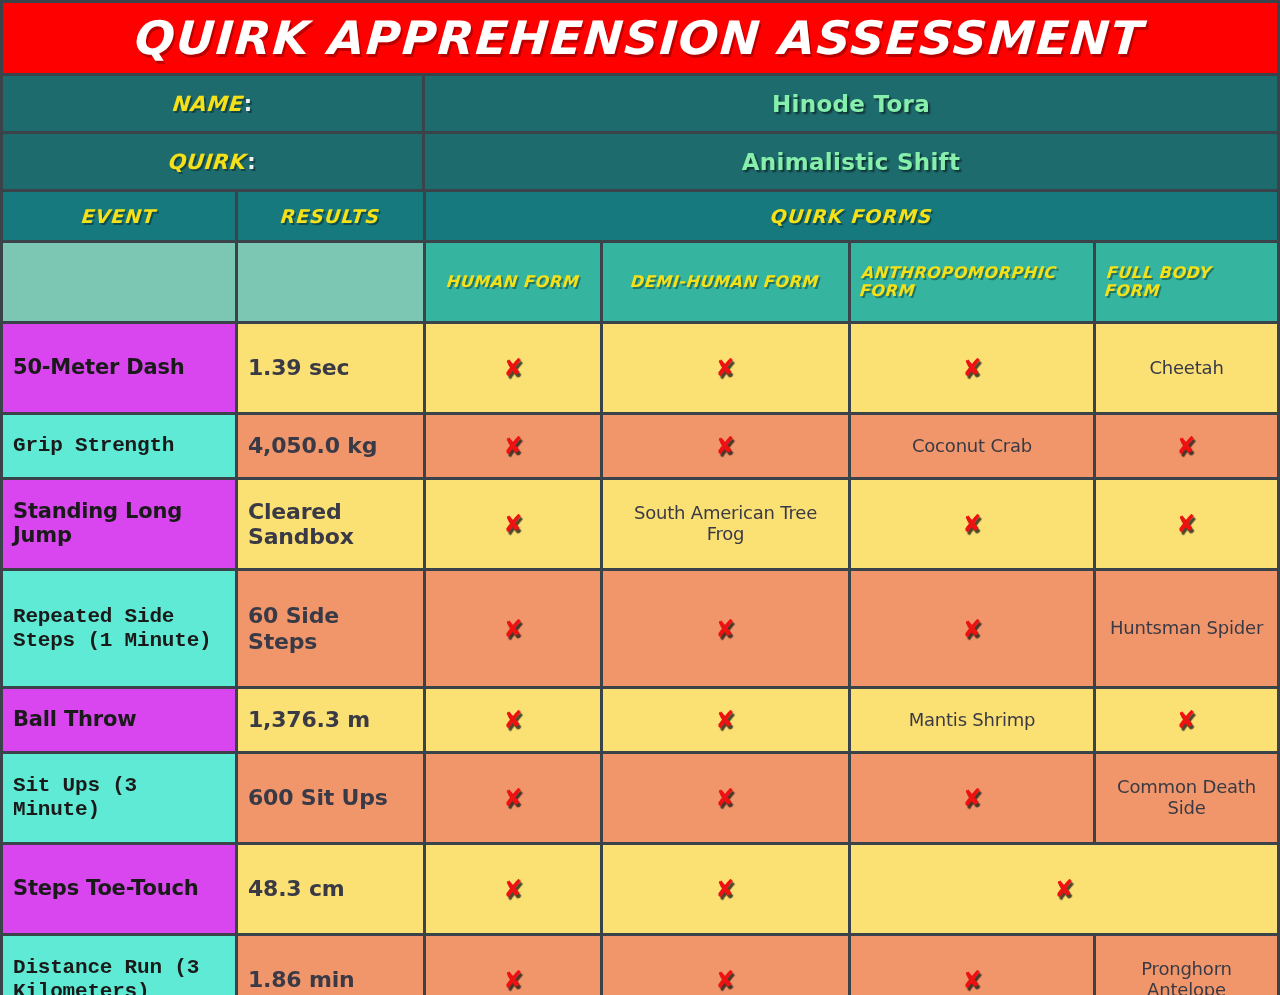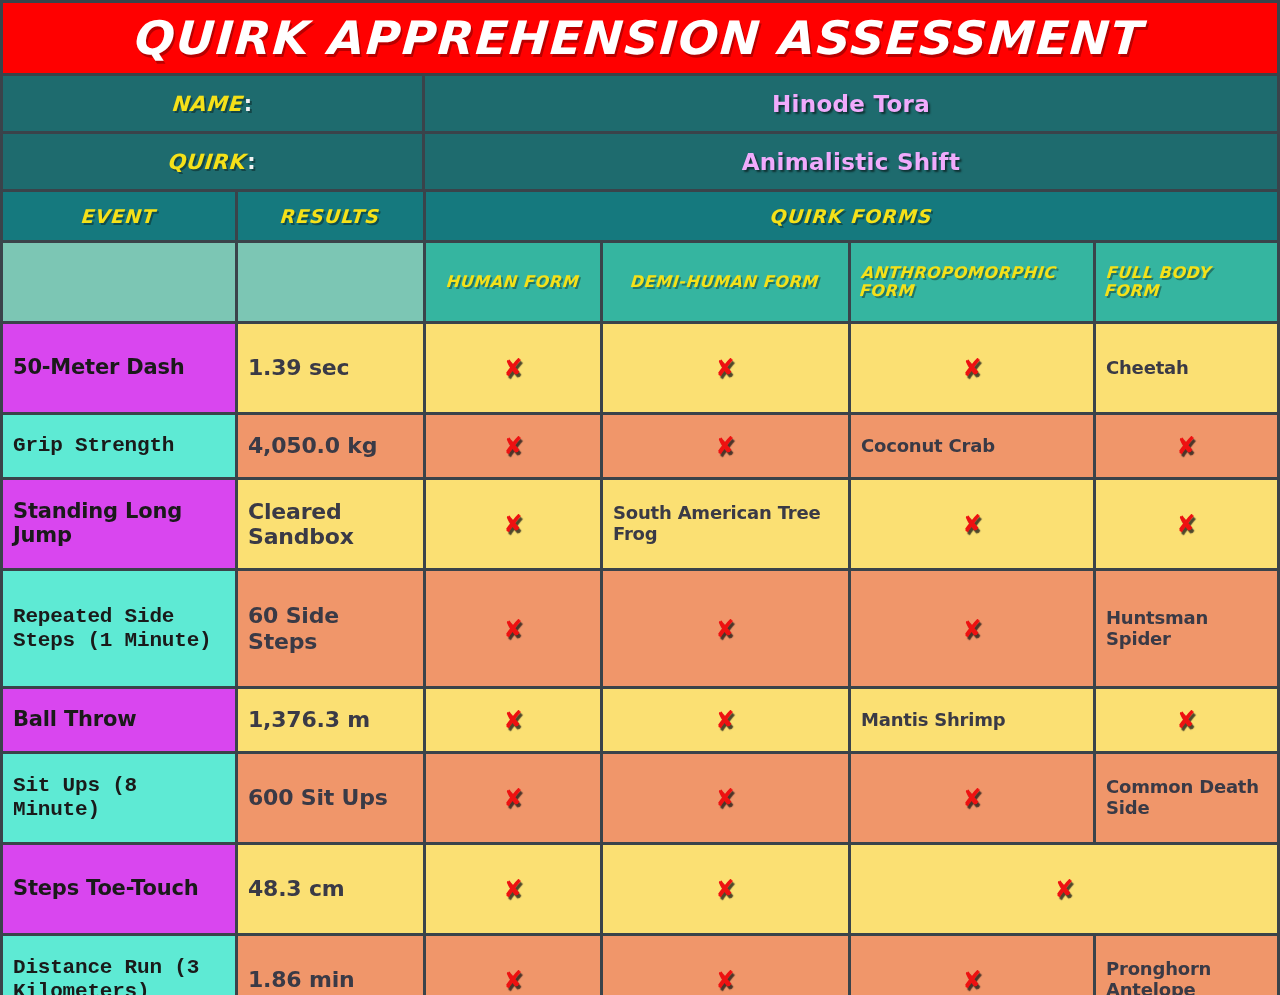--- a/index.html
+++ b/index.html
@@ -99,21 +99,21 @@
     text-shadow: 2px 2px 0 rgba(0,0,0,0.35);
     text-transform: uppercase;
   }
   .label-colon {
     color: #F2F2F2;
     font-weight: bold;
     font-size: 21px;
     text-shadow: 2px 2px 0 rgba(0,0,0,0.35);
   }
   .info-value {
-    color: #f0abfc;
+    color: #86efac;
     font-weight: bold;
     font-size: 23px;
     letter-spacing: 0.3px;
     text-shadow: 2px 2px 2px rgba(0,0,0,0.55);
   }
 
   
   .row-colhead { flex: 0 0 48px; }
   .head-dark {
     background: #15797E;
@@ -161,25 +161,25 @@
     letter-spacing: -0.2px;
   }
   .res {
     font-weight: bold;
     font-size: 22px;
     line-height: 1.15;
     color: #3A3A46;
     letter-spacing: -0.2px;
   }
   .frm {
-    font-weight: bold;
+    font-weight: normal;
     font-size: 18px;
     line-height: 1.15;
     color: #3A3A46;
-    text-align: left;
+    text-align: center;
     width: 100%;
     letter-spacing: -0.2px;
   }
   .cell-center { justify-content: center; text-align: center; }
 
   .xmark {
     color: #EE1111;
     font-size: 24px;
     font-weight: bold;
     line-height: 1;
@@ -344,21 +344,21 @@
             <span class="xmark">✘</span>
           </div>
           <div class="cell bd cell-center c-f3">
             <span class="frm">Mantis Shrimp</span>
           </div>
           <div class="cell bd cell-center c-f4">
             <span class="xmark">✘</span>
           </div>
         </div><div class="row row-data tint-b" style="flex: 0 0 88px;">
           <div class="cell ev c-event">
-            <span class="evt">Sit Ups (8 Minute)</span>
+            <span class="evt">Sit Ups (3 Minute)</span>
           </div>
           <div class="cell bd c-results">
             <span class="res">600 Sit Ups</span>
           </div>
           <div class="cell bd cell-center c-f1">
             <span class="xmark">✘</span>
           </div>
           <div class="cell bd cell-center c-f2">
             <span class="xmark">✘</span>
           </div>

